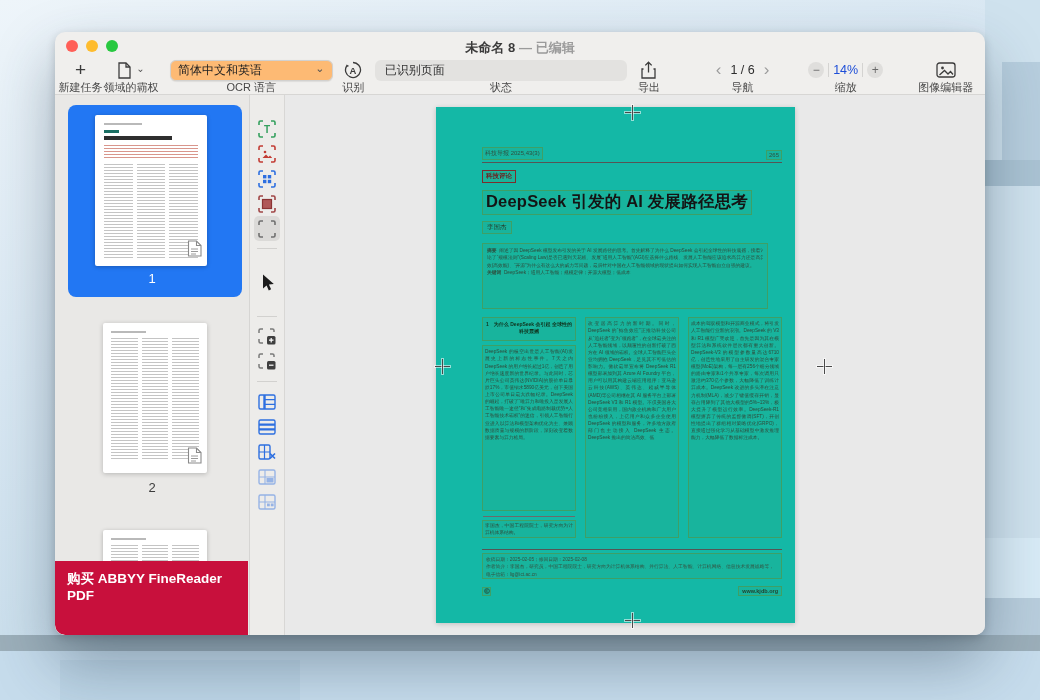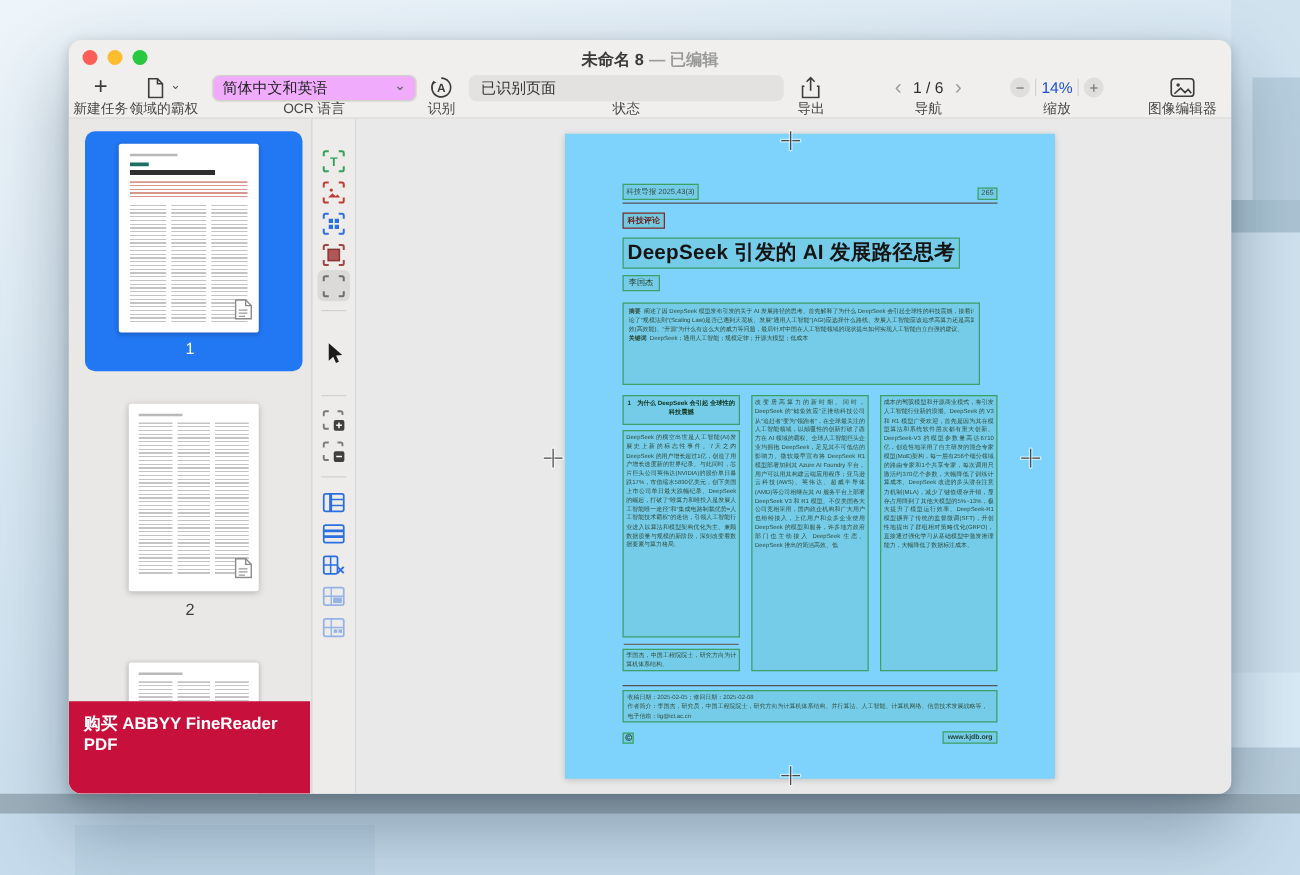--- a/index.html
+++ b/index.html
@@ -42,21 +42,21 @@
   .g-add { width:50px; margin-left:2px; }
   .g-ocr { width:166px; margin-left:14px; }
   .g-rec { width:40px; margin-left:1px; }
   .g-status { width:258px; margin-left:2px;text-align:center; }
   .g-export { width:44px; }
   .g-nav { width:86px; margin-left:30px; }
   .g-zoom { width:96px; margin-left:14px; }
   .g-editor { width:80px; margin-left:14px; }
   .plus-glyph { font-size:19px; color:#3c3c3c; font-weight:400; line-height:18px; }
   .chev-small { font-size:10px; color:#555; margin-left:1px; margin-top:-4px; }
-  .select { width:100%; height:21px; background:#f0abfc; border:1px solid #d2d1cf; border-radius:6px;
+  .select { width:100%; height:21px; background:#fdba74; border:1px solid #d2d1cf; border-radius:6px;
     display:flex; align-items:center; padding:0 7px; font-size:12px; color:#222;
     box-shadow:0 .5px 1px rgba(0,0,0,.08); }
   .select .sel-chev { margin-left:auto; color:#555; font-size:11px; margin-top:-3px; }
   .field { width:100%; height:21px; background:#e3e2e0; border-radius:6px;
     display:flex; align-items:center; padding:0 10px; font-size:12px; color:#333; }
   .navval { font-size:12.5px; color:#2d2d2d; }
   .navchev { font-size:17px; color:#9c9c9c; line-height:16px; padding:0 5px; }
   .zoombtn { width:16px; height:16px; border-radius:50%; background:#dfdedc; color:#6a6a6a;
     font-size:12px; display:flex; align-items:center; justify-content:center; line-height:14px; }
   .zoomsep { width:1px; height:14px; background:#d4d3d1; }
@@ -100,21 +100,21 @@
     display:flex; flex-direction:column; align-items:center; padding-top:21px; }
   .tool { width:26px; height:25px; display:flex; align-items:center; justify-content:center;
     margin-bottom:0px; border-radius:5px; }
   .tool.selected { background:#dbdad8; }
   .tool.disabled { opacity:.45; }
   .tdiv { width:20px; height:1px; background:#d2d1cf; margin:7px 0; }
   .tools .gap { height:14px; }
 
   
   .docarea { flex:1; background:#e9e9e9; position:relative; overflow:hidden; }
-  .page { position:absolute; left:167px; top:12px; width:392px; height:516px; background:#7dd3fc;
+  .page { position:absolute; left:151px; top:12px; width:359px; height:516px; background:#14b8a6;
     box-shadow:0 1px 5px rgba(0,0,0,.18); }
   .cross { position:absolute; width:15px; height:15px; z-index:5; }
   .cross:before,.cross:after { content:""; position:absolute; background:#4a4a4a;
     box-shadow:0 0 0 1px rgba(255,255,255,.55); }
   .cross:before { left:0; top:7px; width:15px; height:1.4px; }
   .cross:after { left:7px; top:0; width:1.4px; height:15px; }
   .cx-top { left:340px; top:10px; } .cx-bottom { left:340px; top:518px; }
   .cx-left { left:150px; top:264px; } .cx-right { left:532px; top:264px; }
 
   

